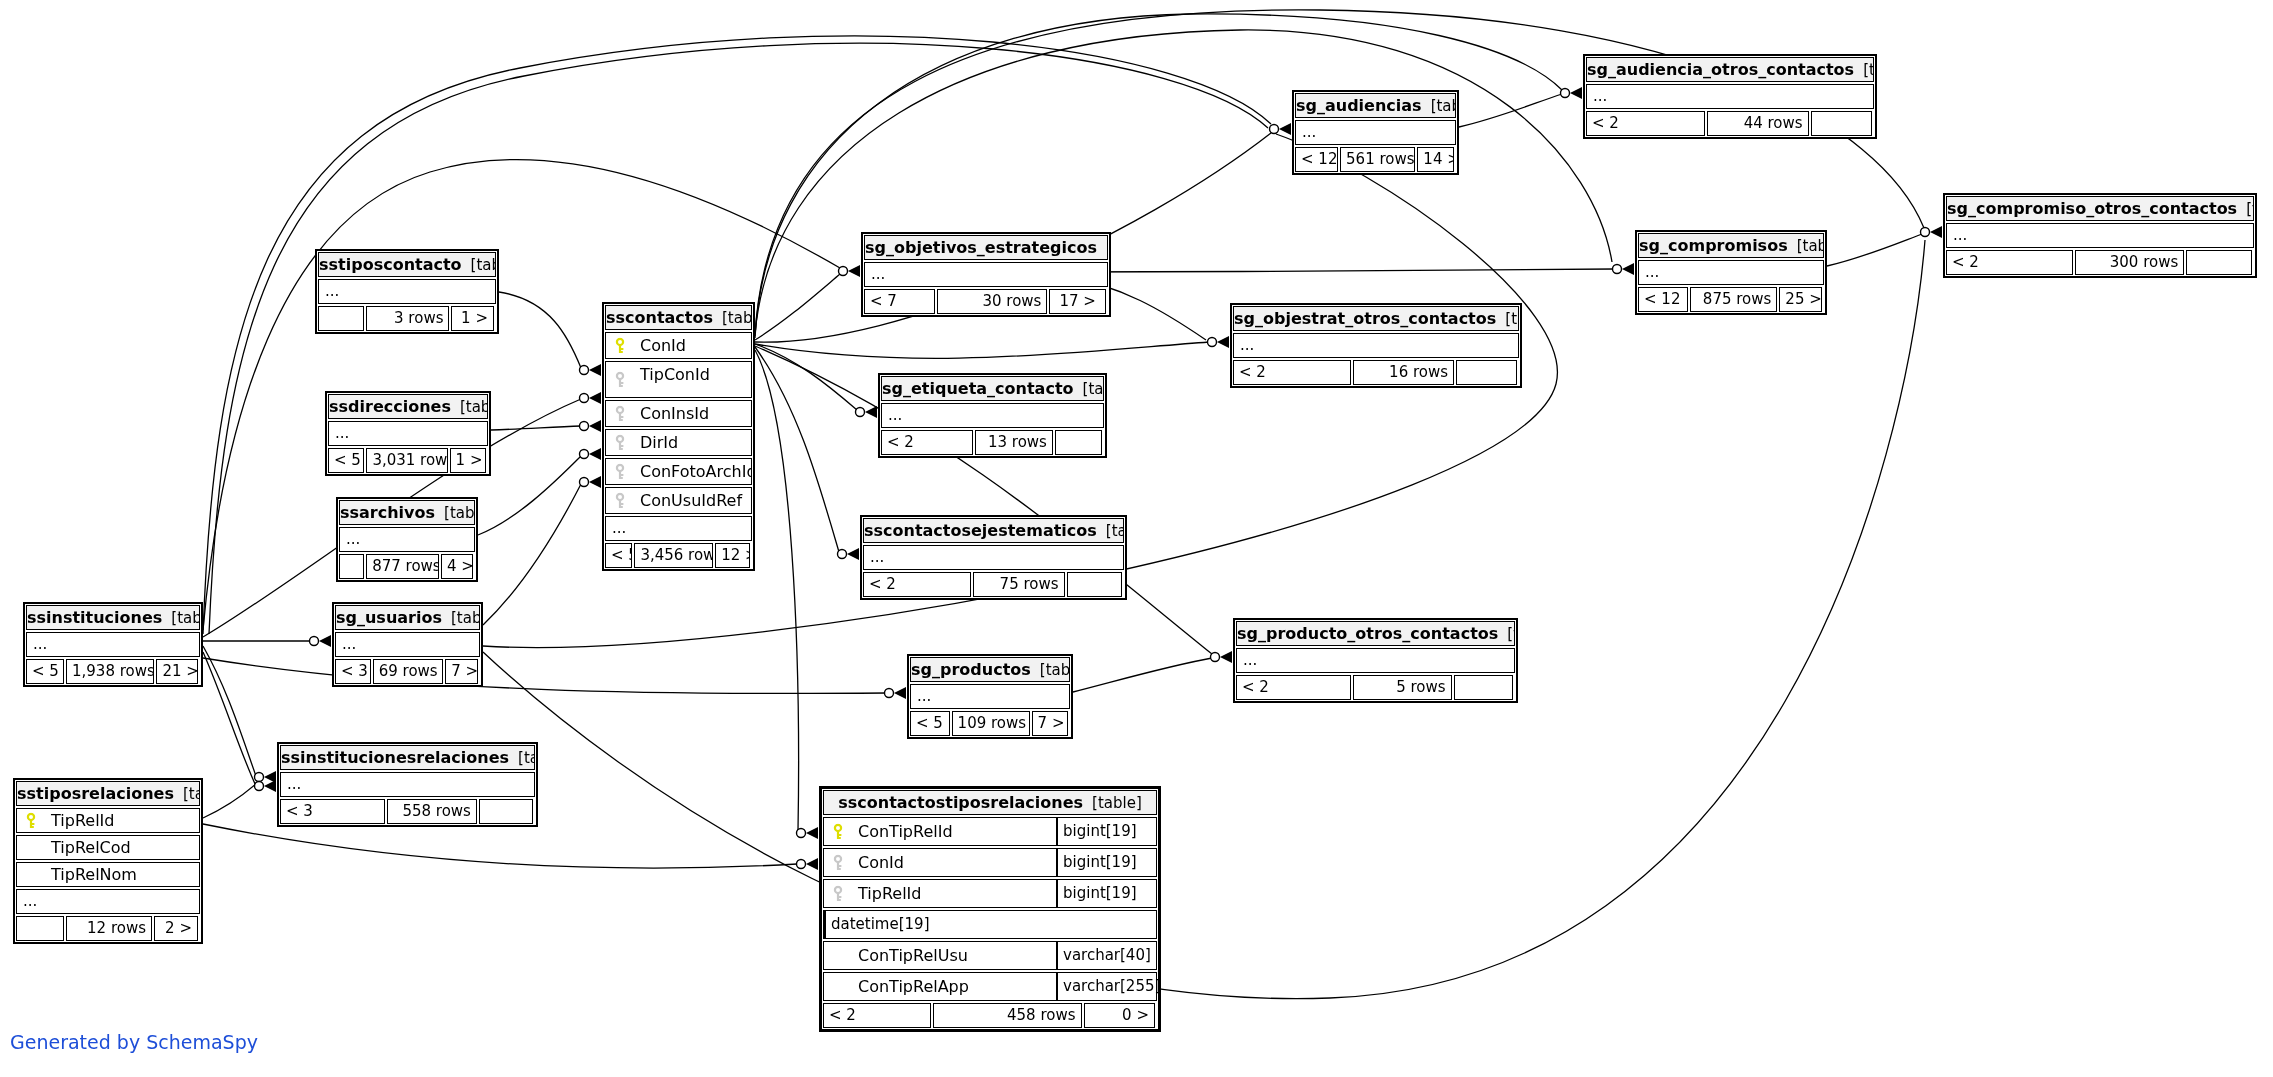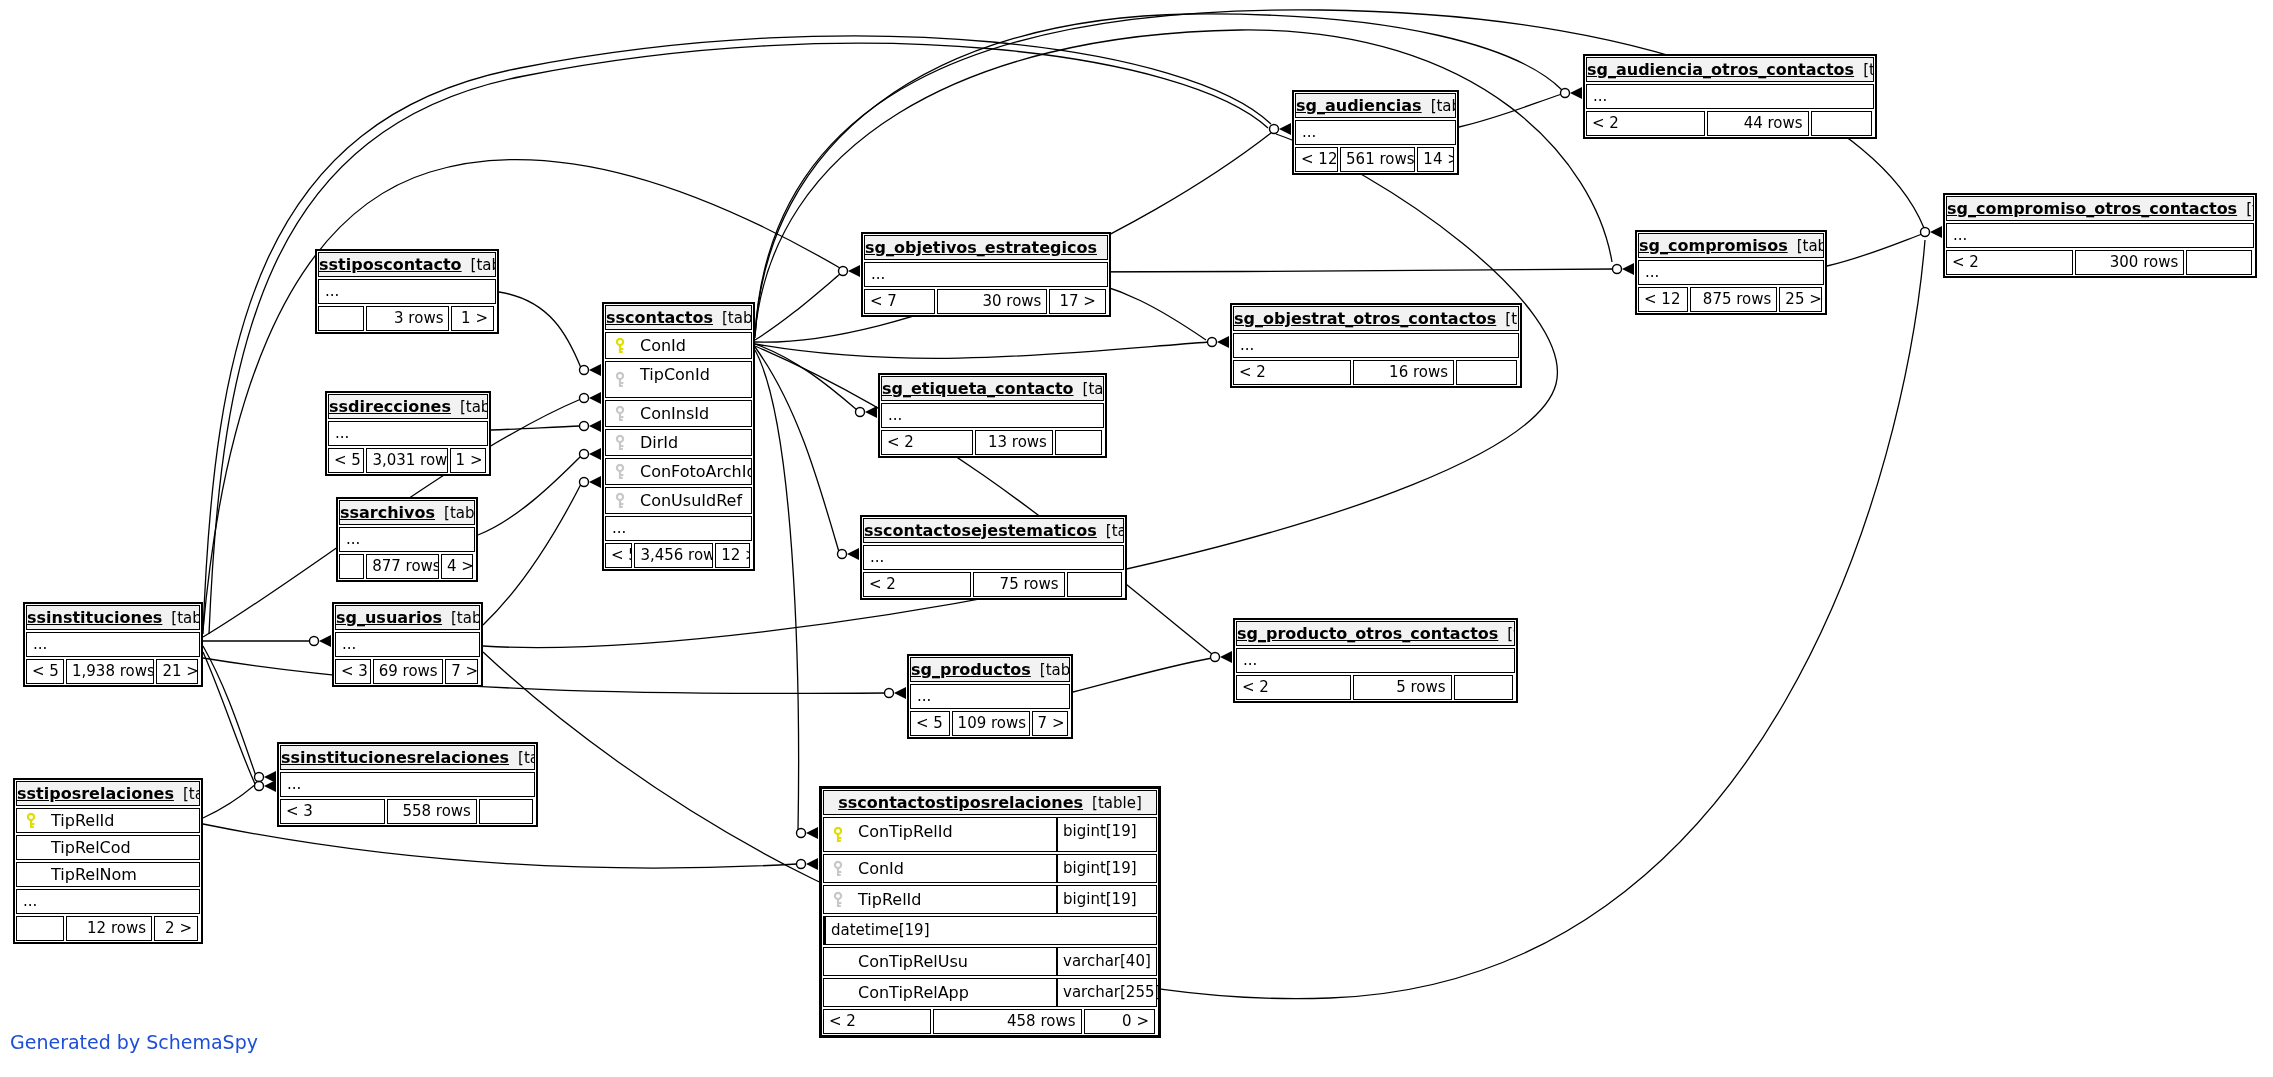--- a/index.html
+++ b/index.html
@@ -3,21 +3,21 @@
 <meta charset="utf-8">
 <style>
   html,body{margin:0;padding:0;background:#fff;}
   #stage{position:relative;width:2273px;height:1077px;background:#fff;overflow:hidden;
          font-family:"DejaVu Sans","Liberation Sans",sans-serif;color:#000;}
   #edges{position:absolute;left:0;top:0;width:2273px;height:1077px;}
   .table-node{position:absolute;box-sizing:border-box;border:2px solid #000;background:#fff;padding:1px;}
   .table-node.focus{border-width:3px;}
   .t-header{box-sizing:border-box;border:1px solid #000;background:#f2f2f2;height:25px;line-height:23px;
             text-align:center;white-space:nowrap;overflow:hidden;}
-  .t-header .tname{font-weight:bold;font-size:16px;text-decoration:underline;}
+  .t-header .tname{font-weight:bold;font-size:16px;}
   .t-header .ttag{font-size:15px;margin-left:9px;font-weight:normal;}
   .t-row{box-sizing:border-box;border:1px solid #000;margin-top:2px;background:#fff;position:relative;
          font-size:16px;display:flex;}
   .t-cellname{flex:1;box-sizing:border-box;padding-left:34px;white-space:nowrap;overflow:hidden;position:relative;}
   .t-row.ellipsis .t-cellname{padding-left:6px;font-size:15px;}
   .t-celltype{box-sizing:border-box;width:100px;border-left:2px solid #000;padding-left:5px;
               font-size:15px;white-space:nowrap;}
   .keyicon{position:absolute;left:8px;top:50%;transform:translateY(-50%);width:12px;height:17px;}
   .t-footer{display:flex;margin-top:2px;column-gap:2px;}
   .t-footer .fc{box-sizing:border-box;border:1px solid #000;height:25px;line-height:23px;font-size:15px;
@@ -253,21 +253,21 @@
           <div class="t-cellname">...</div>
         </div>
         <div class="t-footer">
           <div class="fc c0" style="width: calc(27% - 2px);"></div>
           <div class="fc c1" style="width: calc(48% - 2px);">12 rows</div>
           <div class="fc c2" style="width: calc(25% - 2px);">2 &gt;</div>
         </div>
       </div>
       <div class="table-node focus" style="left: 819px; top: 786px; width: 342px;">
         <div class="t-header"><span class="tname">sscontactostiposrelaciones</span><span class="ttag">[table]</span></div>
-        <div class="t-row" style="height: 35px; line-height: 27px;">
+        <div class="t-row" style="height: 29px; line-height: 27px;">
           <div class="t-cellname">ConTipRelId<svg class="keyicon" viewBox="0 0 12 17">
               <circle cx="6" cy="4.4" r="3.1" fill="none" stroke="#dede00" stroke-width="2.2"></circle>
     <line x1="6" y1="7.4" x2="6" y2="15.6" stroke="#dede00" stroke-width="2.2"></line>
     <line x1="6" y1="11.4" x2="9.4" y2="11.4" stroke="#dede00" stroke-width="2"></line>
     <line x1="6" y1="14.4" x2="8.8" y2="14.4" stroke="#dede00" stroke-width="2"></line>
             </svg></div>
           <div class="t-celltype">bigint[19]</div>
         </div>
         <div class="t-row" style="height: 29px; line-height: 27px;">
           <div class="t-cellname">ConId<svg class="keyicon" viewBox="0 0 12 17">

